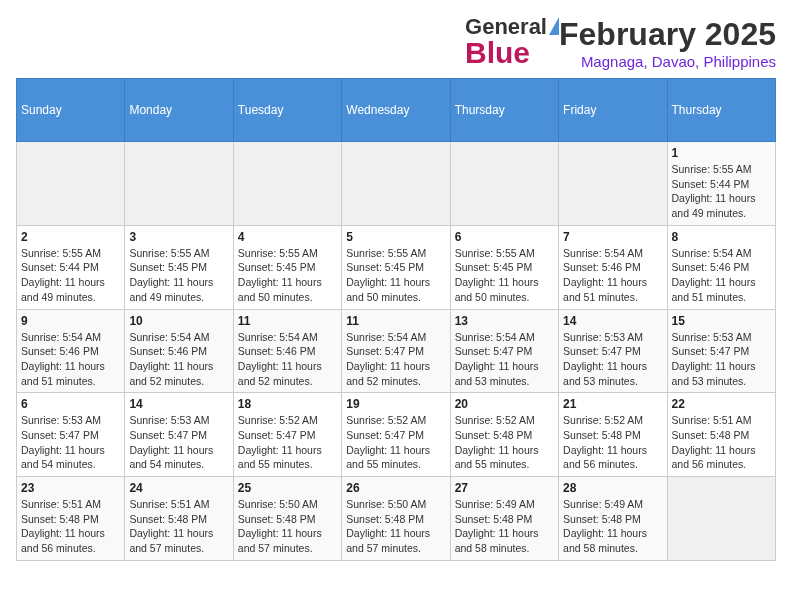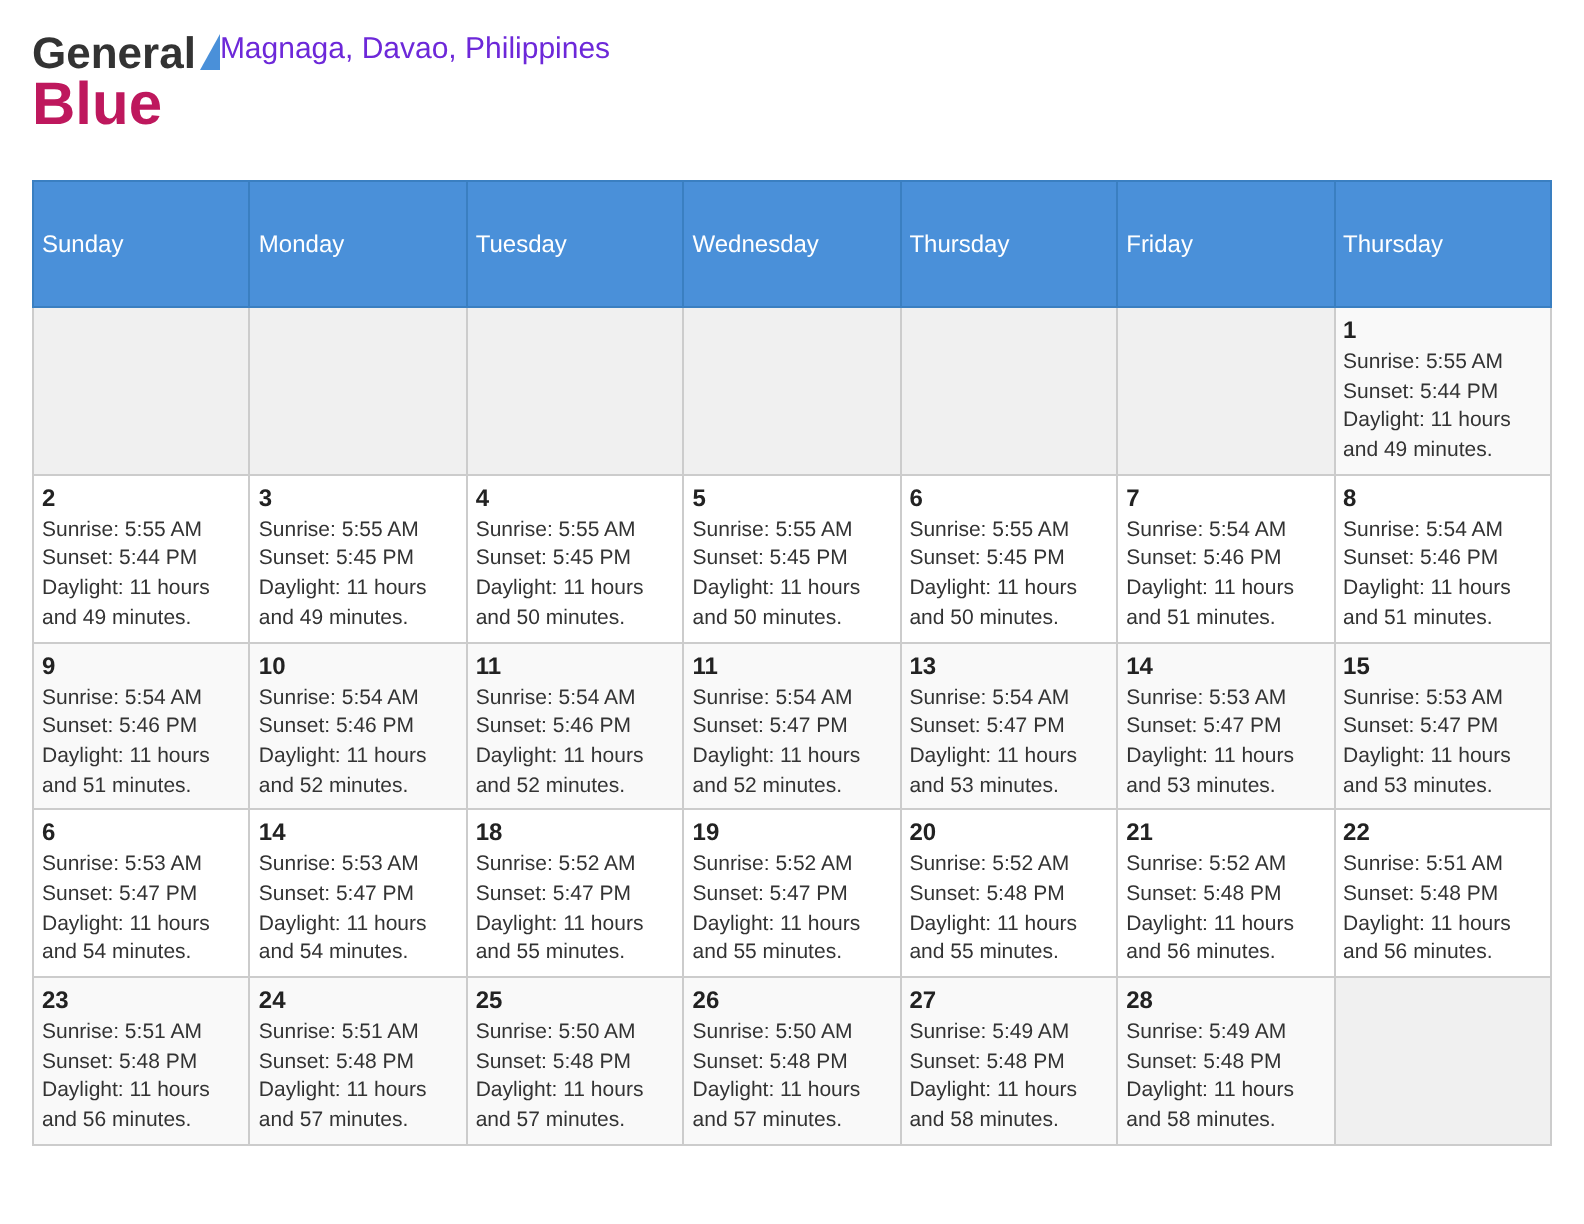--- a/index.html
+++ b/index.html
@@ -5,23 +5,23 @@
     * { box-sizing: border-box; margin: 0; padding: 0; }
     body {
       font-family: Arial, sans-serif;
       background: #fff;
       width: 792px;
       min-height: 612px;
       padding: 16px;
     }
     .header {
       display: flex;
-      justify-content: flex-start;
+      justify-content: flex-end;
       align-items: flex-start;
-      margin-bottom: 22px;
+      margin-bottom: 8px;
     }
     .logo {
       display: flex;
       align-items: flex-end;
     }
     .logo-text-general {
       font-size: 22px;
       font-weight: bold;
       color: #333;
       line-height: 1;
@@ -104,20 +104,21 @@
       <div style="display:flex; align-items:center;">
         <span class="logo-text-general">General</span>
         <div class="logo-icon"></div>
       </div>
       <div style="display:flex; align-items:center;">
         <span class="logo-text-blue">Blue</span>
       </div>
     </div>
   </div>
   <div class="title-block">
+    <div class="month-year">February 2025</div>
     <div class="location">Magnaga, Davao, Philippines</div>
   </div>
 </div>
 
 <table class="calendar">
   <thead>
     <tr>
     <th>Sunday</th>
         <th>Monday</th>
         <th>Tuesday</th>

